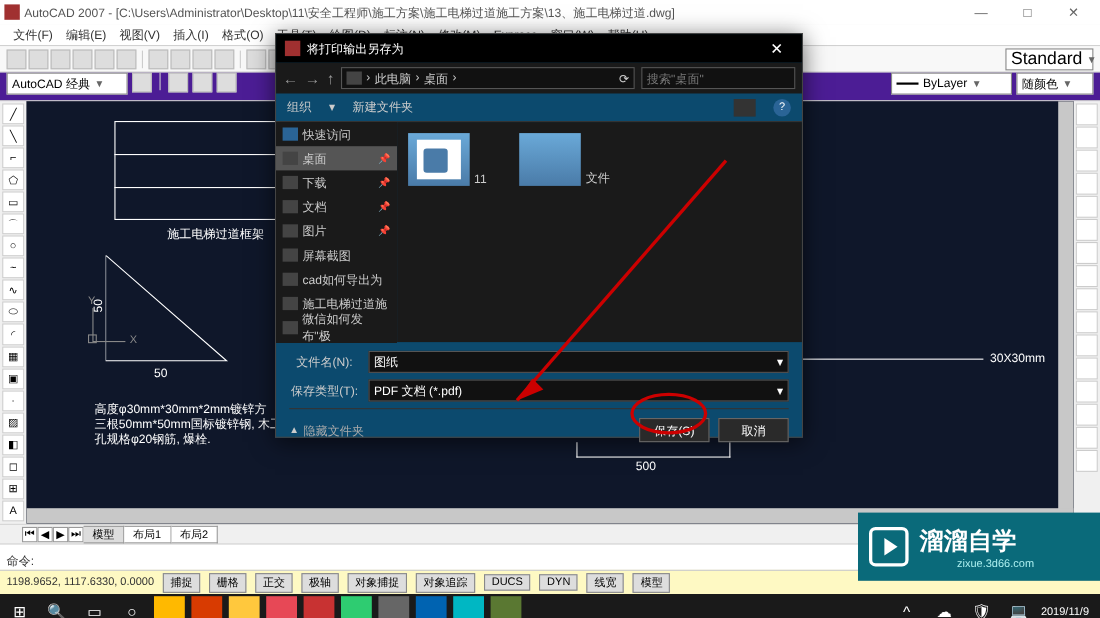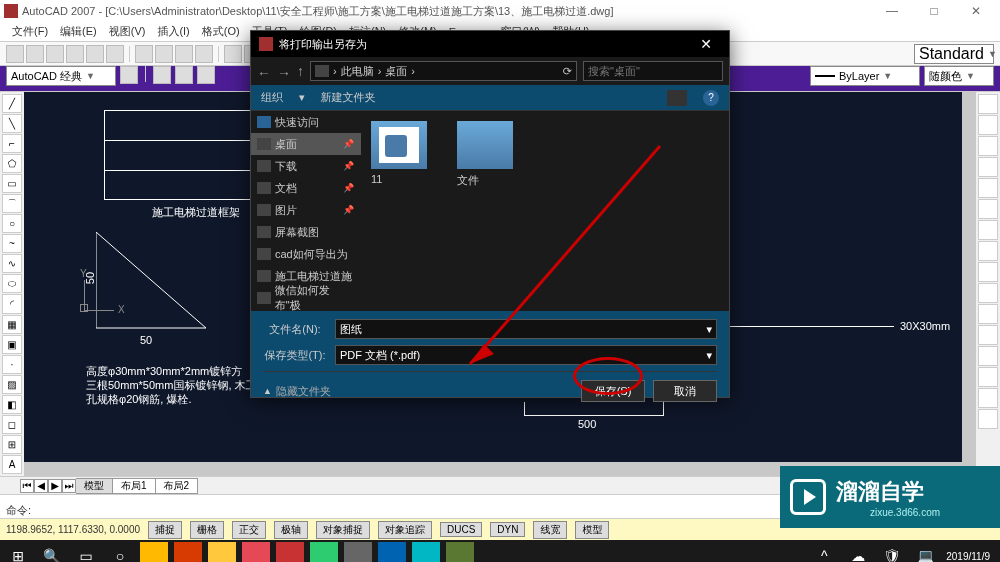--- a/index.html
+++ b/index.html
@@ -62,21 +62,21 @@
 .save-dialog .org-row .view-icon { width: 20px; height: 16px; background: #333; }
 .save-dialog .org-row .help { width: 16px; height: 16px; border-radius: 50%; background: #2a6496; color: #fff; display: flex; align-items: center; justify-content: center; font-size: 10px; }
 .save-dialog .body { display: flex; height: 200px; }
 .save-dialog .sidebar { width: 110px; background: #1a1a1a; overflow-y: auto; }
 .save-dialog .sidebar .item { height: 22px; display: flex; align-items: center; padding: 0 6px; gap: 4px; }
 .save-dialog .sidebar .item.sel { background: #555; }
 .save-dialog .sidebar .item .ico { width: 14px; height: 12px; background: #444; }
 .save-dialog .sidebar .item .ico.star { background: #2a6496; }
 .save-dialog .sidebar .item .pin { margin-left: auto; color: #666; font-size: 9px; }
 .save-dialog .files { flex: 1; background: #1a1a1a; padding: 10px; display: flex; gap: 30px; align-items: flex-start; }
-.save-dialog .files .file { display: flex; flex-direction: column; align-items: flex-start; gap: 4px; }
+.save-dialog .files .file { display: flex; flex-direction: row; align-items: flex-end; gap: 4px; }
 .save-dialog .files .folder-icon { width: 56px; height: 48px; background: linear-gradient(#6aa9d8, #4a7ba8); position: relative; }
 .save-dialog .files .folder-icon.docs::before { content:""; position:absolute; left:8px; top:6px; width:40px; height:36px; background:#fff; }
 .save-dialog .files .folder-icon.docs::after { content:""; position:absolute; left:14px; top:14px; width:22px; height:22px; background:#4a7ba8; border-radius:3px; }
 .save-dialog .bottom { padding: 8px 12px; }
 .save-dialog .field-row { display: flex; align-items: center; margin-bottom: 6px; }
 .save-dialog .field-row .lbl { width: 72px; text-align: center; padding-right: 8px; color: #ccc; }
 .save-dialog .field-row .fld { flex: 1; height: 20px; background: #111; border: 1px solid #555; color: #fff; padding: 0 4px; display: flex; align-items: center; justify-content: space-between; }
 .save-dialog .btns-row { display: flex; align-items: center; padding-top: 8px; border-top: 1px solid #333; }
 .save-dialog .btns-row .hide { color: #aaa; }
 .save-dialog .btns-row .spacer { flex: 1; }

